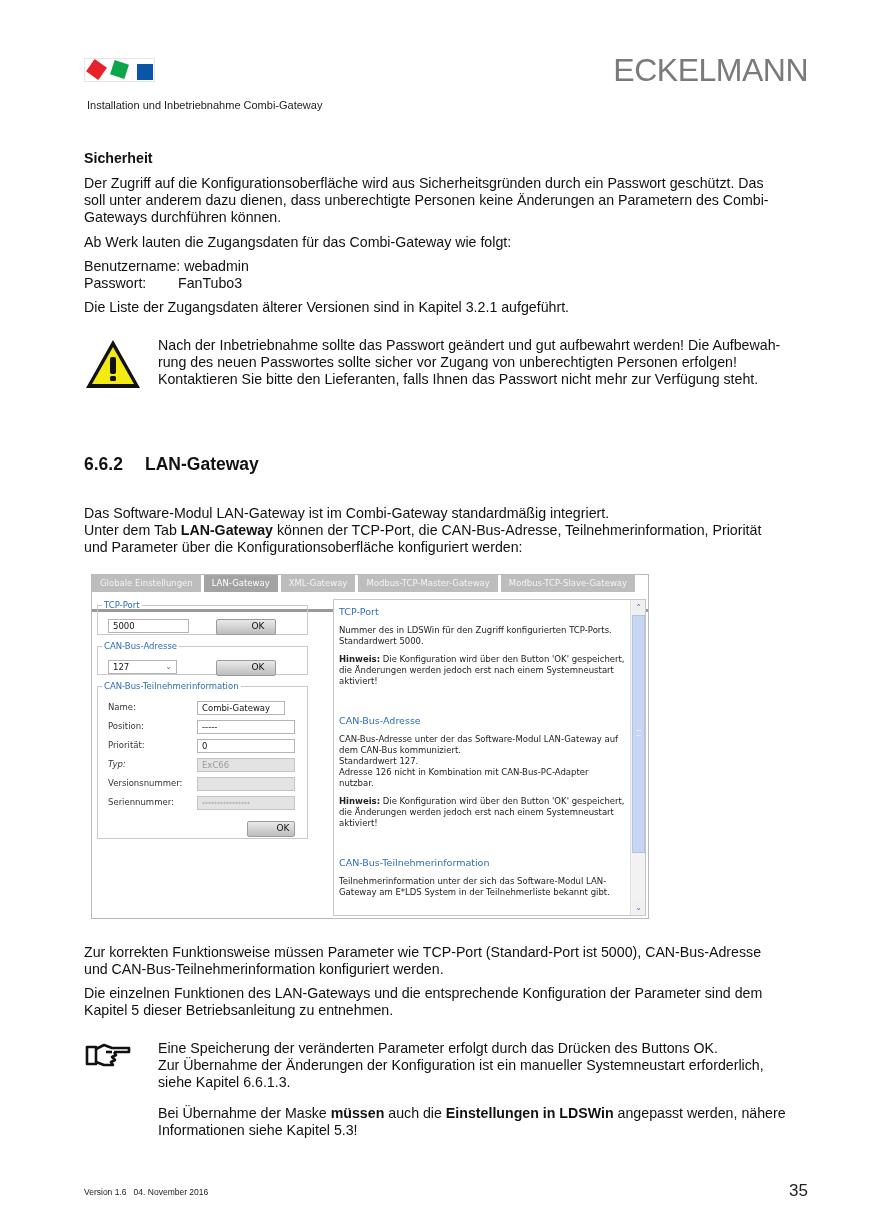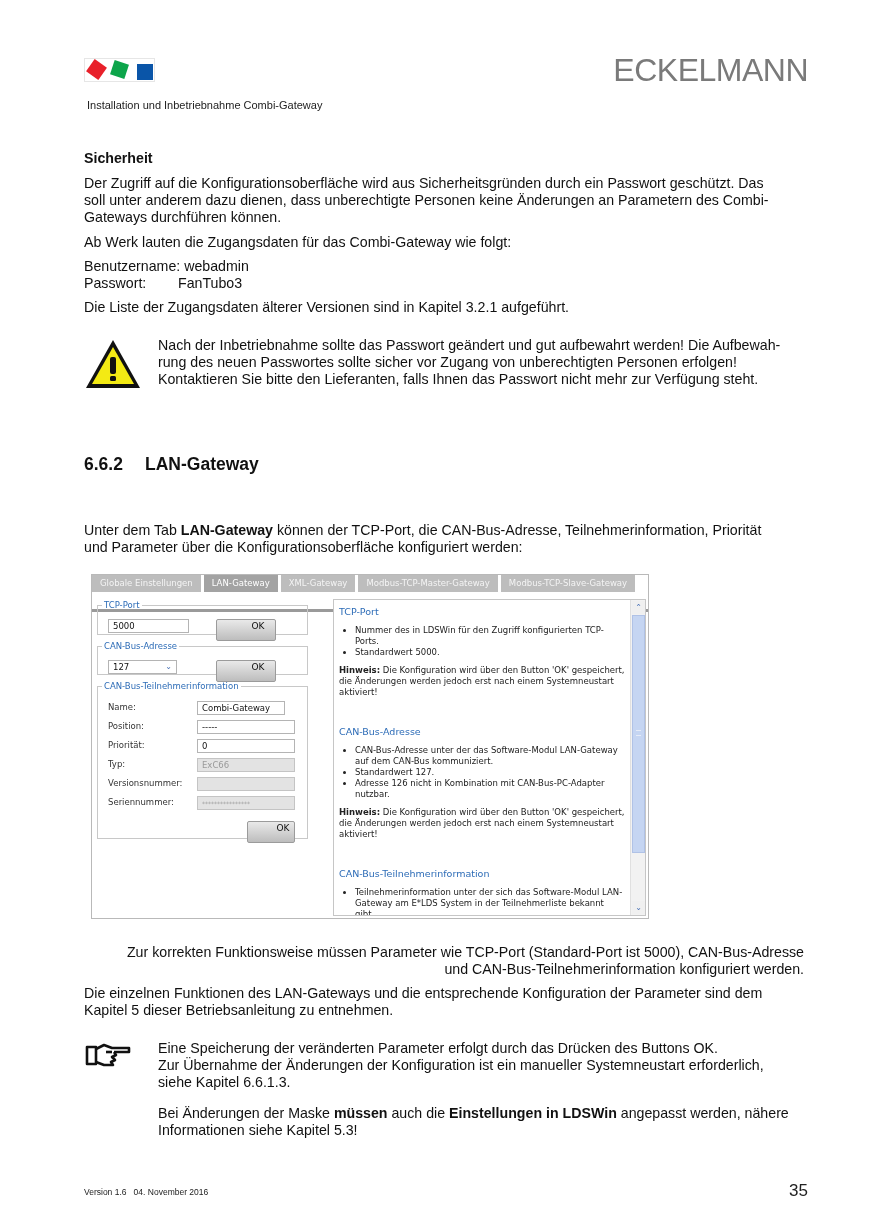--- a/index.html
+++ b/index.html
@@ -29,28 +29,28 @@
   
   .ui { left: 91px; top: 574px; width: 558px; height: 345px; border: 1px solid #b9b9b9; background: #fff; font-family: "DejaVu Sans", sans-serif; font-size: 8.5px; line-height: 11px; }
   .tabs { position: absolute; left: 0; top: 0; width: 556px; height: 37px; display: flex; background: #fff; border-bottom: 3px solid #9a9a9a; }
   .tab { height: 17px; padding: 3px 8px 0 8px; margin-right: 3px; background: #bdbdbd; color: #f4f4f4; white-space: nowrap; font-size: 8.5px; }
   .tab.active { background: #a3a3a3; color: #fff; }
 
   fieldset { position: absolute; border: 1px solid #c8c8c8; padding: 0; }
   legend { color: #2d6cb7; font-size: 8.5px; padding: 0 2px; margin-left: 4px; }
   .txt { position: absolute; height: 14px; border: 1px solid #b4b4b4; background: #fff; padding: 2px 4px; color: #111; font-size: 8.5px; line-height: 9px; }
   .txt.disabled { background: #e3e3e3; color: #9a9a9a; border-color: #c4c4c4; }
-  .btn { position: absolute; width: 60px; height: 22px; border: 1px solid #9b9b9b; border-radius: 2px; background: linear-gradient(#e9e9e9, #bdbdbd); text-align: center; font-size: 9px; line-height: 12px; color: #111; padding-left: 24px; }
+  .btn { position: absolute; width: 60px; height: 16px; border: 1px solid #9b9b9b; border-radius: 2px; background: linear-gradient(#e9e9e9, #bdbdbd); text-align: center; font-size: 9px; line-height: 12px; color: #111; padding-left: 24px; }
   .sel-arrow { position: absolute; right: 2px; top: 1px; width: 11px; height: 10px; color: #4a73b8; font-size: 8px; line-height: 10px; text-align: center; }
   .lbl { position: absolute; color: #333; font-size: 8.5px; }
 
   .help { position: absolute; left: 241px; top: 24px; width: 313px; height: 317px; border: 1px solid #c6c6c6; background: #fff; overflow: hidden; }
   .help-inner { position: absolute; left: 0; top: 0; width: 296px; padding: 6px 5px; color: #222; }
   .help h4 { color: #2d6cb7; font-weight: normal; font-size: 9.5px; margin-bottom: 8px; }
-  .help ul { margin-left: 16px; margin-bottom: 7px; }
+  .help ul { margin-bottom: 7px; }
   .help li { margin-bottom: 0; }
   .help .note { margin-bottom: 28px; }
   .scrollbar { position: absolute; right: 0; top: 0; width: 15px; height: 315px; background: #f2f2f2; border-left: 1px solid #e0e0e0; }
   .scroll-up, .scroll-down { position: absolute; left: 1px; width: 13px; height: 13px; color: #4a73b8; font-size: 8px; line-height: 13px; text-align: center; background: #f0f0f0; }
   .scroll-up { top: 1px; }
   .scroll-down { bottom: 1px; }
   .scroll-thumb { position: absolute; left: 1px; top: 15px; width: 13px; height: 238px; background: #c5d5f2; border: 1px solid #b0c2e6; }
   .thumb-grip { position: absolute; left: 3px; top: 114px; width: 5px; height: 6px; border-top: 1px solid #e6ecf8; border-bottom: 1px solid #e6ecf8; }
 
   .footer-left { left: 84px; top: 1184px; font-size: 8.5px; color: #222; }
@@ -96,21 +96,21 @@
 <p class="body" style="left:158px; width:650px; top:337px;">
   <span>Nach der Inbetriebnahme sollte das Passwort geändert und gut aufbewahrt werden! Die Aufbewah-</span><br>
   <span>rung des neuen Passwortes sollte sicher vor Zugang von unberechtigten Personen erfolgen!</span><br>
   <span>Kontaktieren Sie bitte den Lieferanten, falls Ihnen das Passwort nicht mehr zur Verfügung steht.</span>
 </p>
 
 <h2 class="section">
   <span class="num">6.6.2</span><span>LAN-Gateway</span>
 </h2>
 <p class="body" style="top:505px;">
-  <br>
+  <span>Das Software-Modul LAN-Gateway ist im Combi-Gateway standardmäßig integriert.</span><br>
   <span>Unter dem Tab </span><b>LAN-Gateway</b><span> können der TCP-Port, die CAN-Bus-Adresse, Teilnehmerinformation, Priorität</span><br>
   <span>und Parameter über die Konfigurationsoberfläche konfiguriert werden:</span>
 </p>
 
 <div class="abs ui">
   <div class="tabs">
     <div class="tab">Globale Einstellungen</div>
     <div class="tab active">LAN-Gateway</div>
     <div class="tab">XML-Gateway</div>
     <div class="tab">Modbus-TCP-Master-Gateway</div>
@@ -133,21 +133,21 @@
   </fieldset>
 
   <fieldset style="left:5px; top:106px; width:211px; height:158px;">
     <legend>CAN-Bus-Teilnehmerinformation</legend>
     <div class="lbl" style="left:10px; top:10px;">Name:</div>
     <div class="txt" style="left:99px; top:9px; width:88px;">Combi-Gateway</div>
     <div class="lbl" style="left:10px; top:29px;">Position:</div>
     <div class="txt" style="left:99px; top:28px; width:98px;">-----</div>
     <div class="lbl" style="left:10px; top:48px;">Priorität:</div>
     <div class="txt" style="left:99px; top:47px; width:98px;">0</div>
-    <div class="lbl" style="left:10px; top:67px;">Typ:</div>
+    <div class="lbl" style="left:10px; top:67px;font-style:italic;">Typ:</div>
     <div class="txt disabled" style="left:99px; top:66px; width:98px;">ExC66</div>
     <div class="lbl" style="left:10px; top:86px;">Versionsnummer:</div>
     <div class="txt disabled" style="left:99px; top:85px; width:98px;"></div>
     <div class="lbl" style="left:10px; top:105px;">Seriennummer:</div>
     <div class="txt disabled" style="left:99px; top:104px; width:98px; font-size:6px;">****************</div>
     <div class="btn" style="left:149px; top:129px; width:48px;">OK</div>
   </fieldset>
 
   <div class="help">
     <div class="help-inner">
@@ -173,21 +173,21 @@
     <div class="scrollbar">
       <div class="scroll-up">⌃</div>
       <div class="scroll-thumb">
           <div class="thumb-grip"></div>
         </div>
       <div class="scroll-down">⌄</div>
     </div>
   </div>
 </div>
 
-<p class="body" style="top:944px;text-align:right;">
+<p class="body" style="top:944px;">
   <span>Zur korrekten Funktionsweise müssen Parameter wie TCP-Port (Standard-Port ist 5000), CAN-Bus-Adresse</span><br>
   <span>und CAN-Bus-Teilnehmerinformation konfiguriert werden.</span>
 </p>
 <p class="body" style="top:985px;">
   <span>Die einzelnen Funktionen des LAN-Gateways und die entsprechende Konfiguration der Parameter sind dem</span><br>
   <span>Kapitel 5 dieser Betriebsanleitung zu entnehmen.</span>
 </p>
 
 <svg class="abs hand-icon" viewBox="0 0 48 30">
   <g fill="none" stroke="#111" stroke-width="2.6" stroke-linejoin="round">
@@ -196,18 +196,18 @@
     <path d="M30 12 L32 15 L28 17 L31 20 L27 22 L29 25 L20 25 L12 22"></path>
     <path d="M22 12 L28 12"></path>
   </g>
 </svg>
 <p class="body" style="left:158px; width:650px; top:1040px;">
   <span>Eine Speicherung der veränderten Parameter erfolgt durch das Drücken des Buttons OK.</span><br>
   <span>Zur Übernahme der Änderungen der Konfiguration ist ein manueller Systemneustart erforderlich,</span><br>
   <span>siehe Kapitel 6.6.1.3.</span>
 </p>
 <p class="body" style="left:158px; width:660px; top:1105px;">
-  <span>Bei Änderungen der Maske </span><b>müssen</b><span> auch die </span><b>Einstellungen in LDSWin</b><span> angepasst werden, nähere</span><br>
+  <span>Bei Übernahme der Maske </span><b>müssen</b><span> auch die </span><b>Einstellungen in LDSWin</b><span> angepasst werden, nähere</span><br>
   <span>Informationen siehe Kapitel 5.3!</span>
 </p>
 
 <div class="abs footer-left" style="white-space:pre;">Version 1.6   04. November 2016</div>
 <div class="abs footer-right">35</div>
 
 </body></html>

